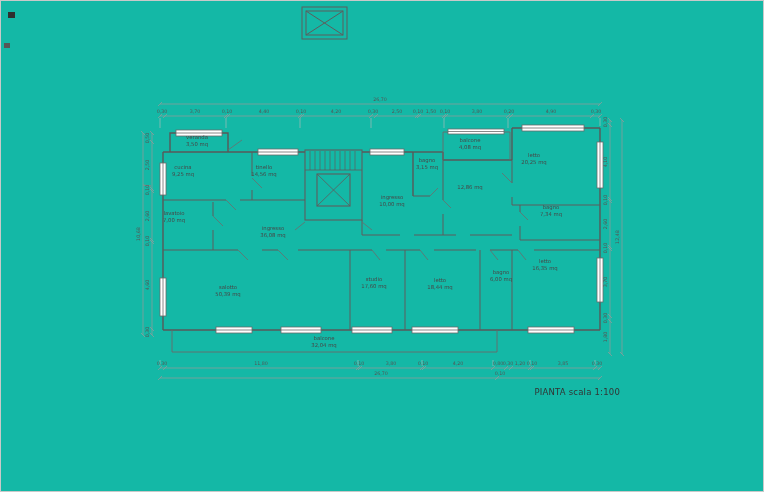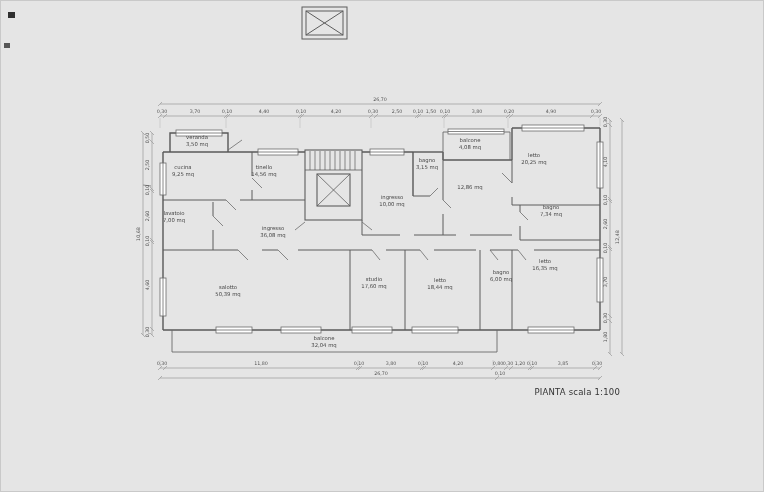--- a/index.html
+++ b/index.html
@@ -1,19 +1,19 @@
 <!DOCTYPE html>
 <html><head>
 <meta charset="utf-8">
 <style>
   html,body{margin:0;padding:0;background:#ffffff;}
   .page{
     position:relative;
     width:764px;height:492px;
-    background:#e5e5e5;
+    background:#14b8a6;
     outline:1px solid #c9c9c9;
     outline-offset:-1px;
     overflow:hidden;
     font-family:"DejaVu Sans",sans-serif;
   }
   svg{position:absolute;left:0;top:0;}
   text{
     font-family:"DejaVu Sans",sans-serif;
     fill:#4a4a4a;
     text-anchor:middle;

